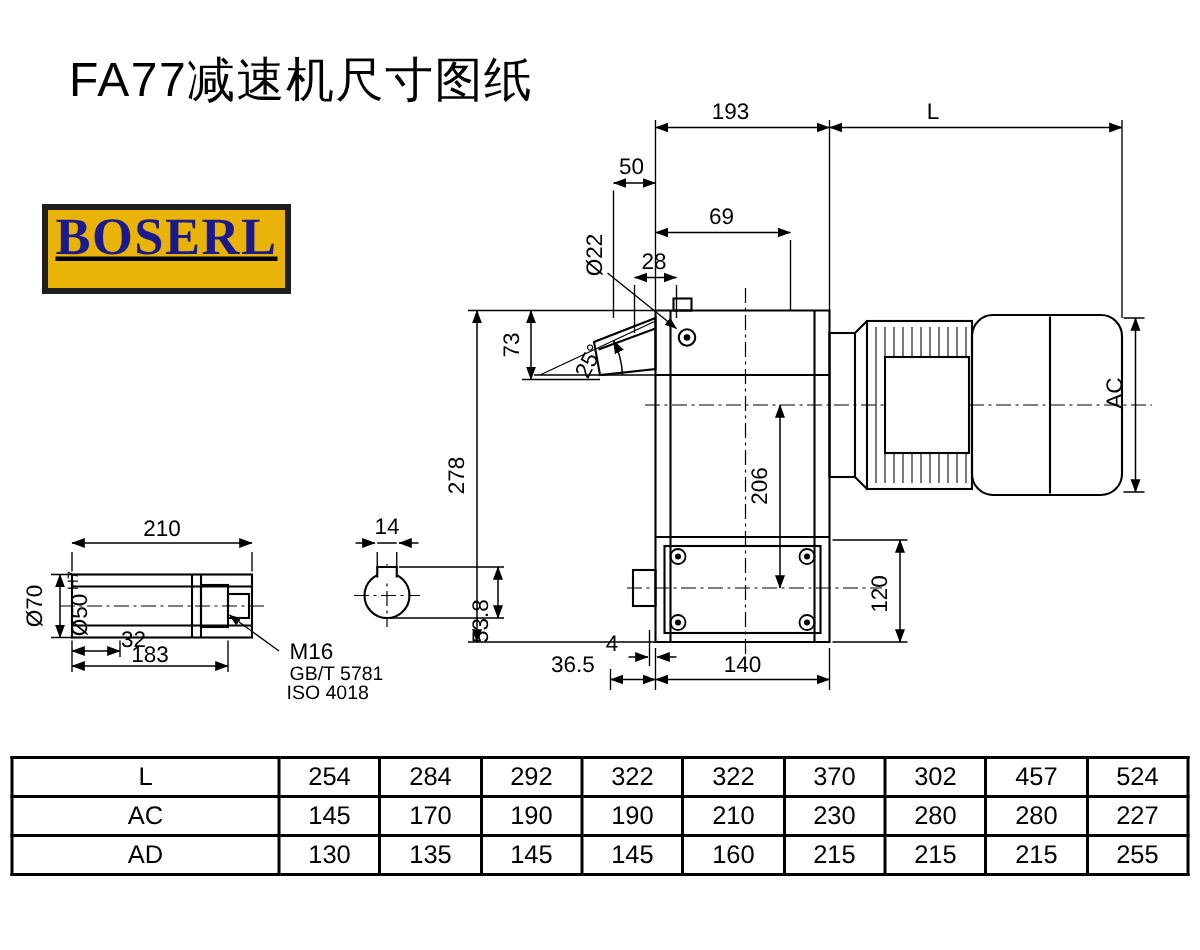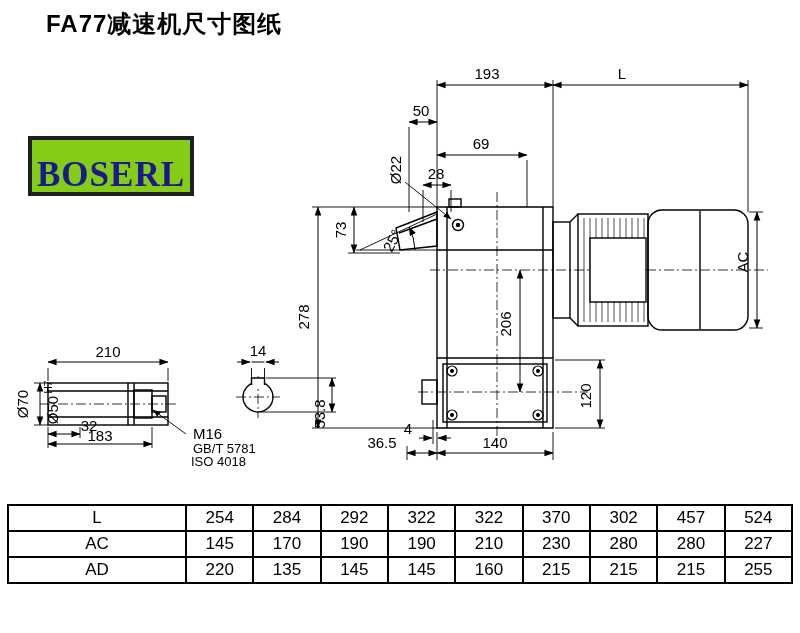--- a/index.html
+++ b/index.html
@@ -3,27 +3,27 @@
 <meta charset="utf-8">
 <style>
   html,body { margin:0; padding:0; }
   body {
     width:800px; height:633px; position:relative; overflow:hidden;
     background:#ffffff; color:#000;
     font-family:"Liberation Sans", sans-serif;
   }
   #drawing-panel { position:absolute; left:0; top:0; width:800px; height:500px; }
   #page-title {
-    position:absolute; left:46px; top:8px;
-    font-size:24px; font-weight:bold; letter-spacing:1px; white-space:nowrap;
+    position:absolute; left:46px; top:32px;
+    font-size:32px; font-weight:normal; letter-spacing:1px; white-space:nowrap;
   }
   #logo-box {
     position:absolute; left:28px; top:136px; width:158px; height:52px;
-    border:4px solid #1f1f1f; background:#84cc16;
-    display:flex; align-items:flex-end; justify-content:center;
+    border:4px solid #1f1f1f; background:#eab308;
+    display:flex; align-items:flex-start; justify-content:center;text-decoration:underline;
   }
   #logo-text {
     font-family:"Liberation Serif", serif; font-weight:bold;
     font-size:35px; color:#1a1a8c; letter-spacing:1px; line-height:1;
   }
   svg text { font-family:"Liberation Sans", sans-serif; }
   #table-wrap { position:absolute; left:7px; top:504px; width:786px; }
   table { border-collapse:collapse; width:786px; table-layout:fixed; }
   td { border:2px solid #000; text-align:center; vertical-align:middle;
        font-size:17px; padding:0; overflow:hidden; white-space:nowrap; }
@@ -208,21 +208,21 @@
         <td>190</td>
         <td>190</td>
         <td>210</td>
         <td>230</td>
         <td>280</td>
         <td>280</td>
         <td>227</td>
       </tr>
       <tr class="val">
         <td>AD</td>
-        <td>220</td>
+        <td>130</td>
         <td>135</td>
         <td>145</td>
         <td>145</td>
         <td>160</td>
         <td>215</td>
         <td>215</td>
         <td>215</td>
         <td>255</td>
       </tr>
     </tbody>

